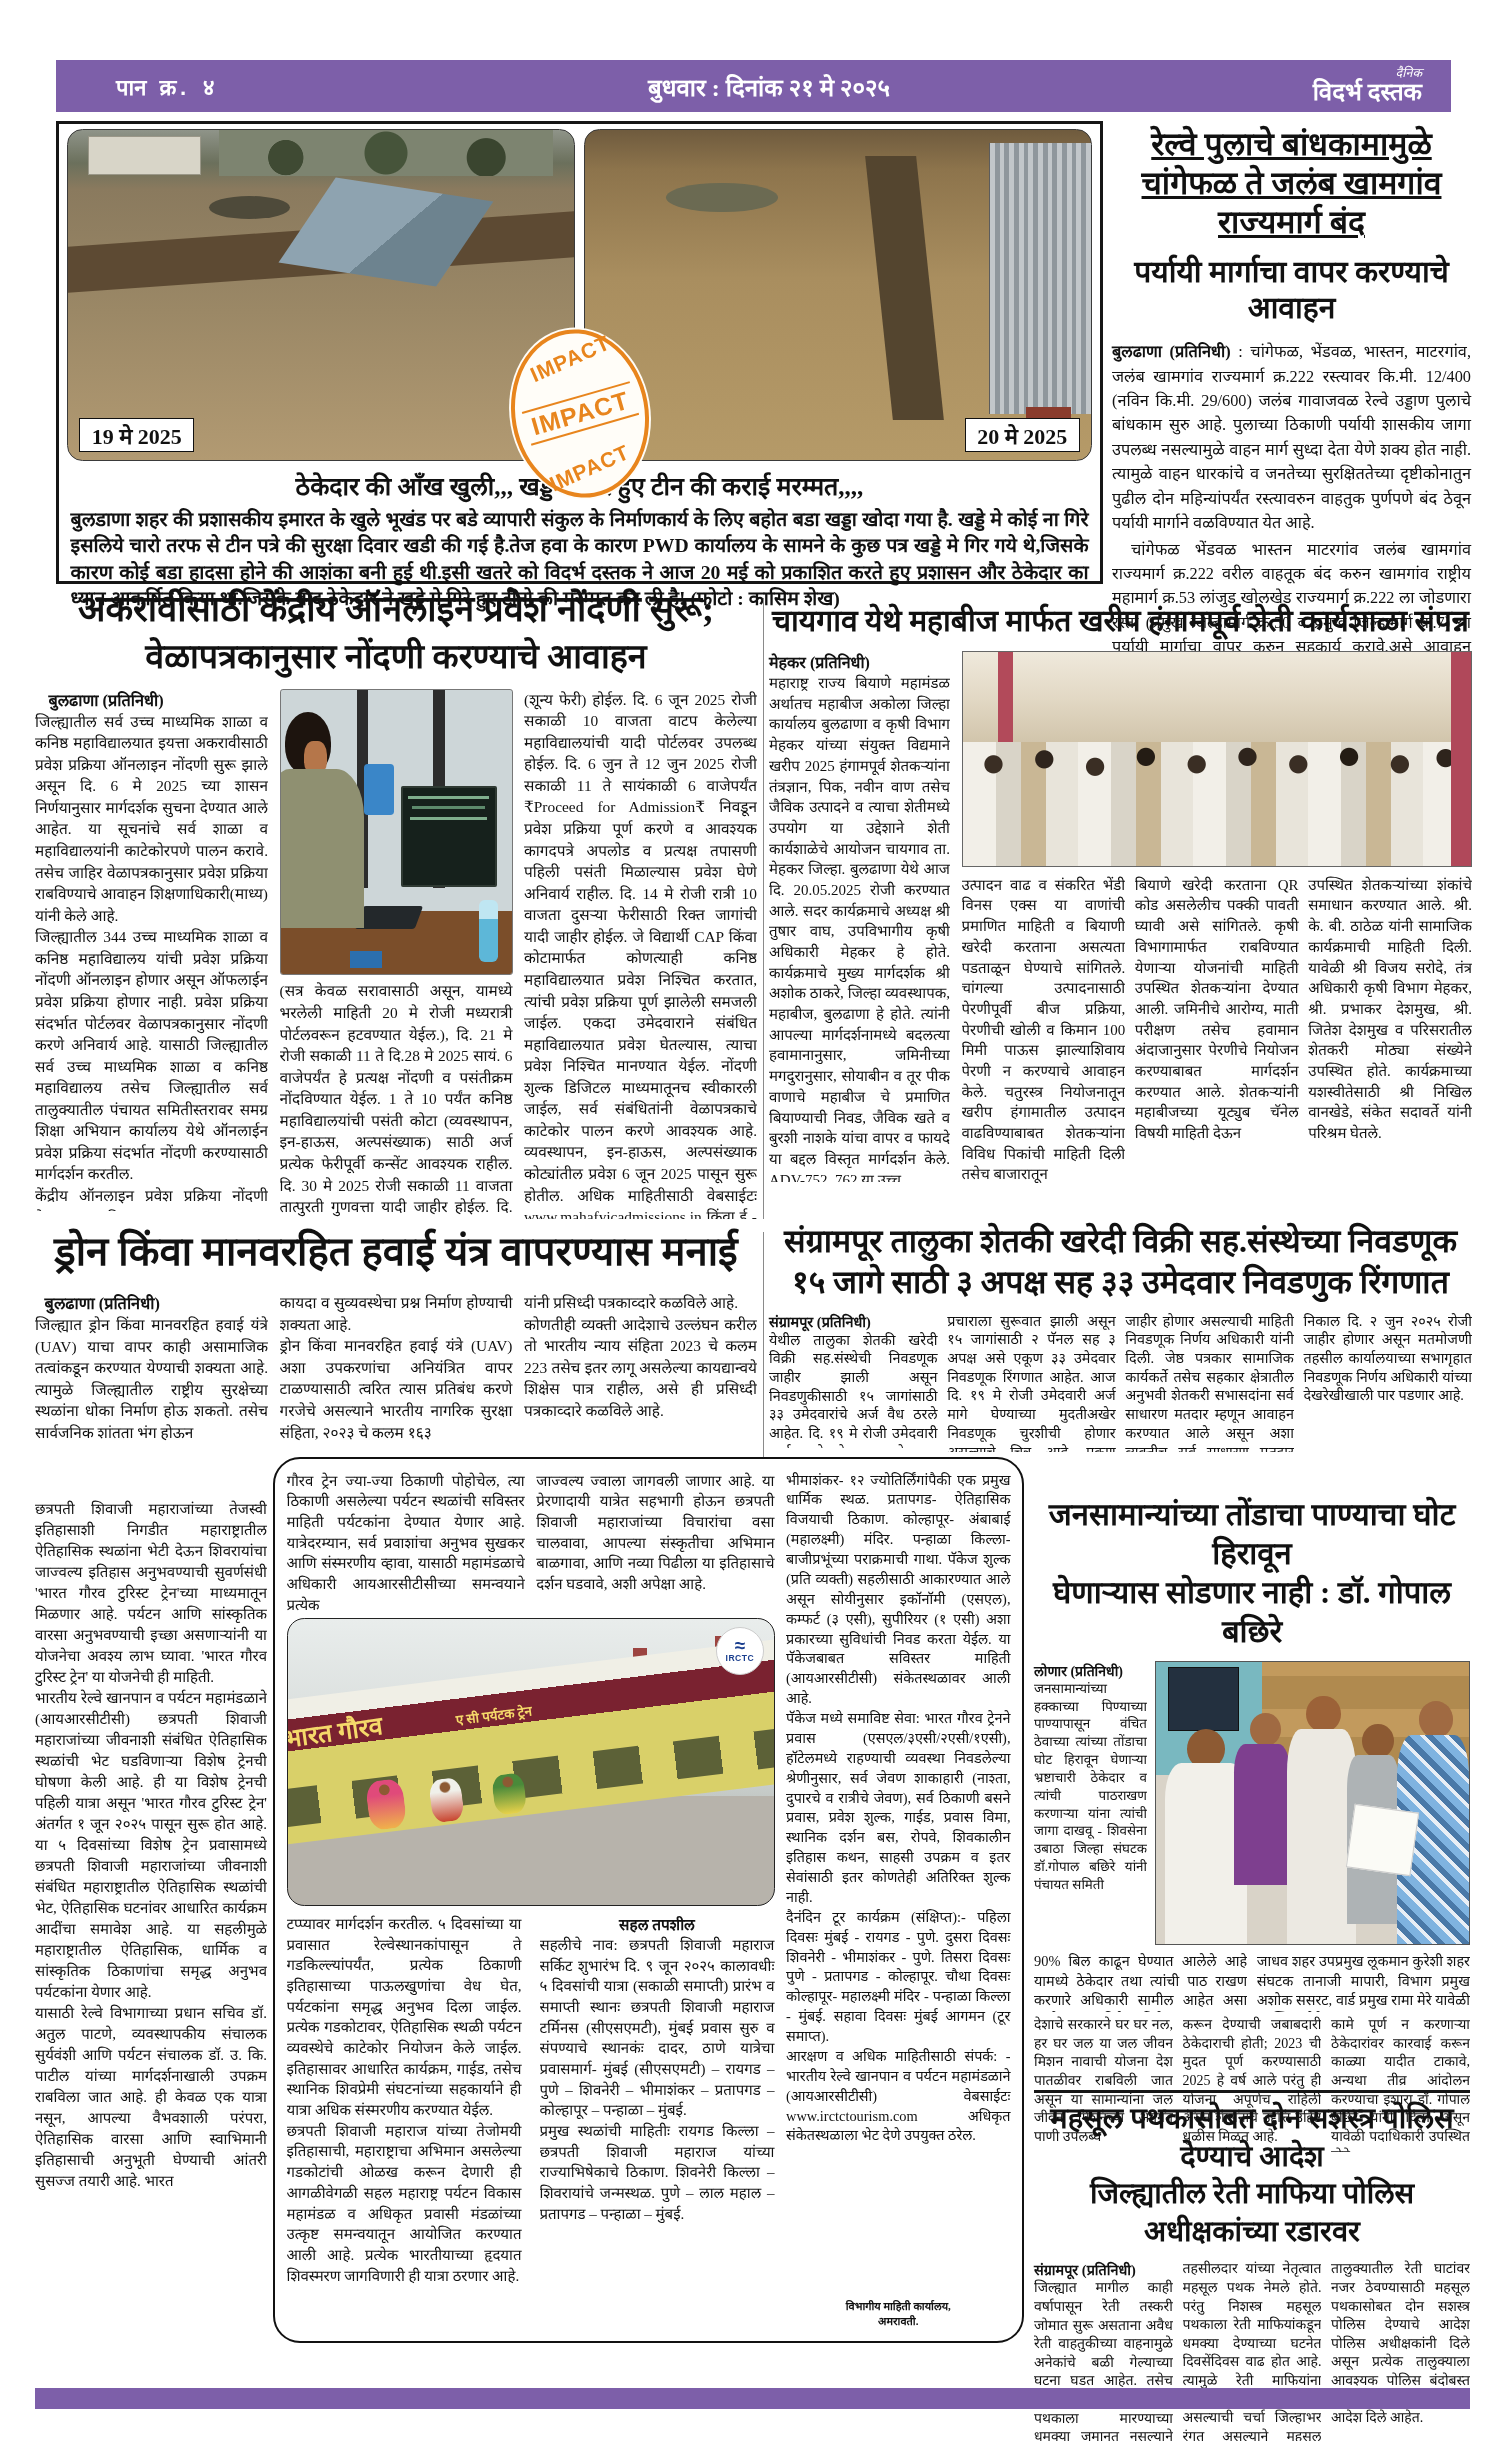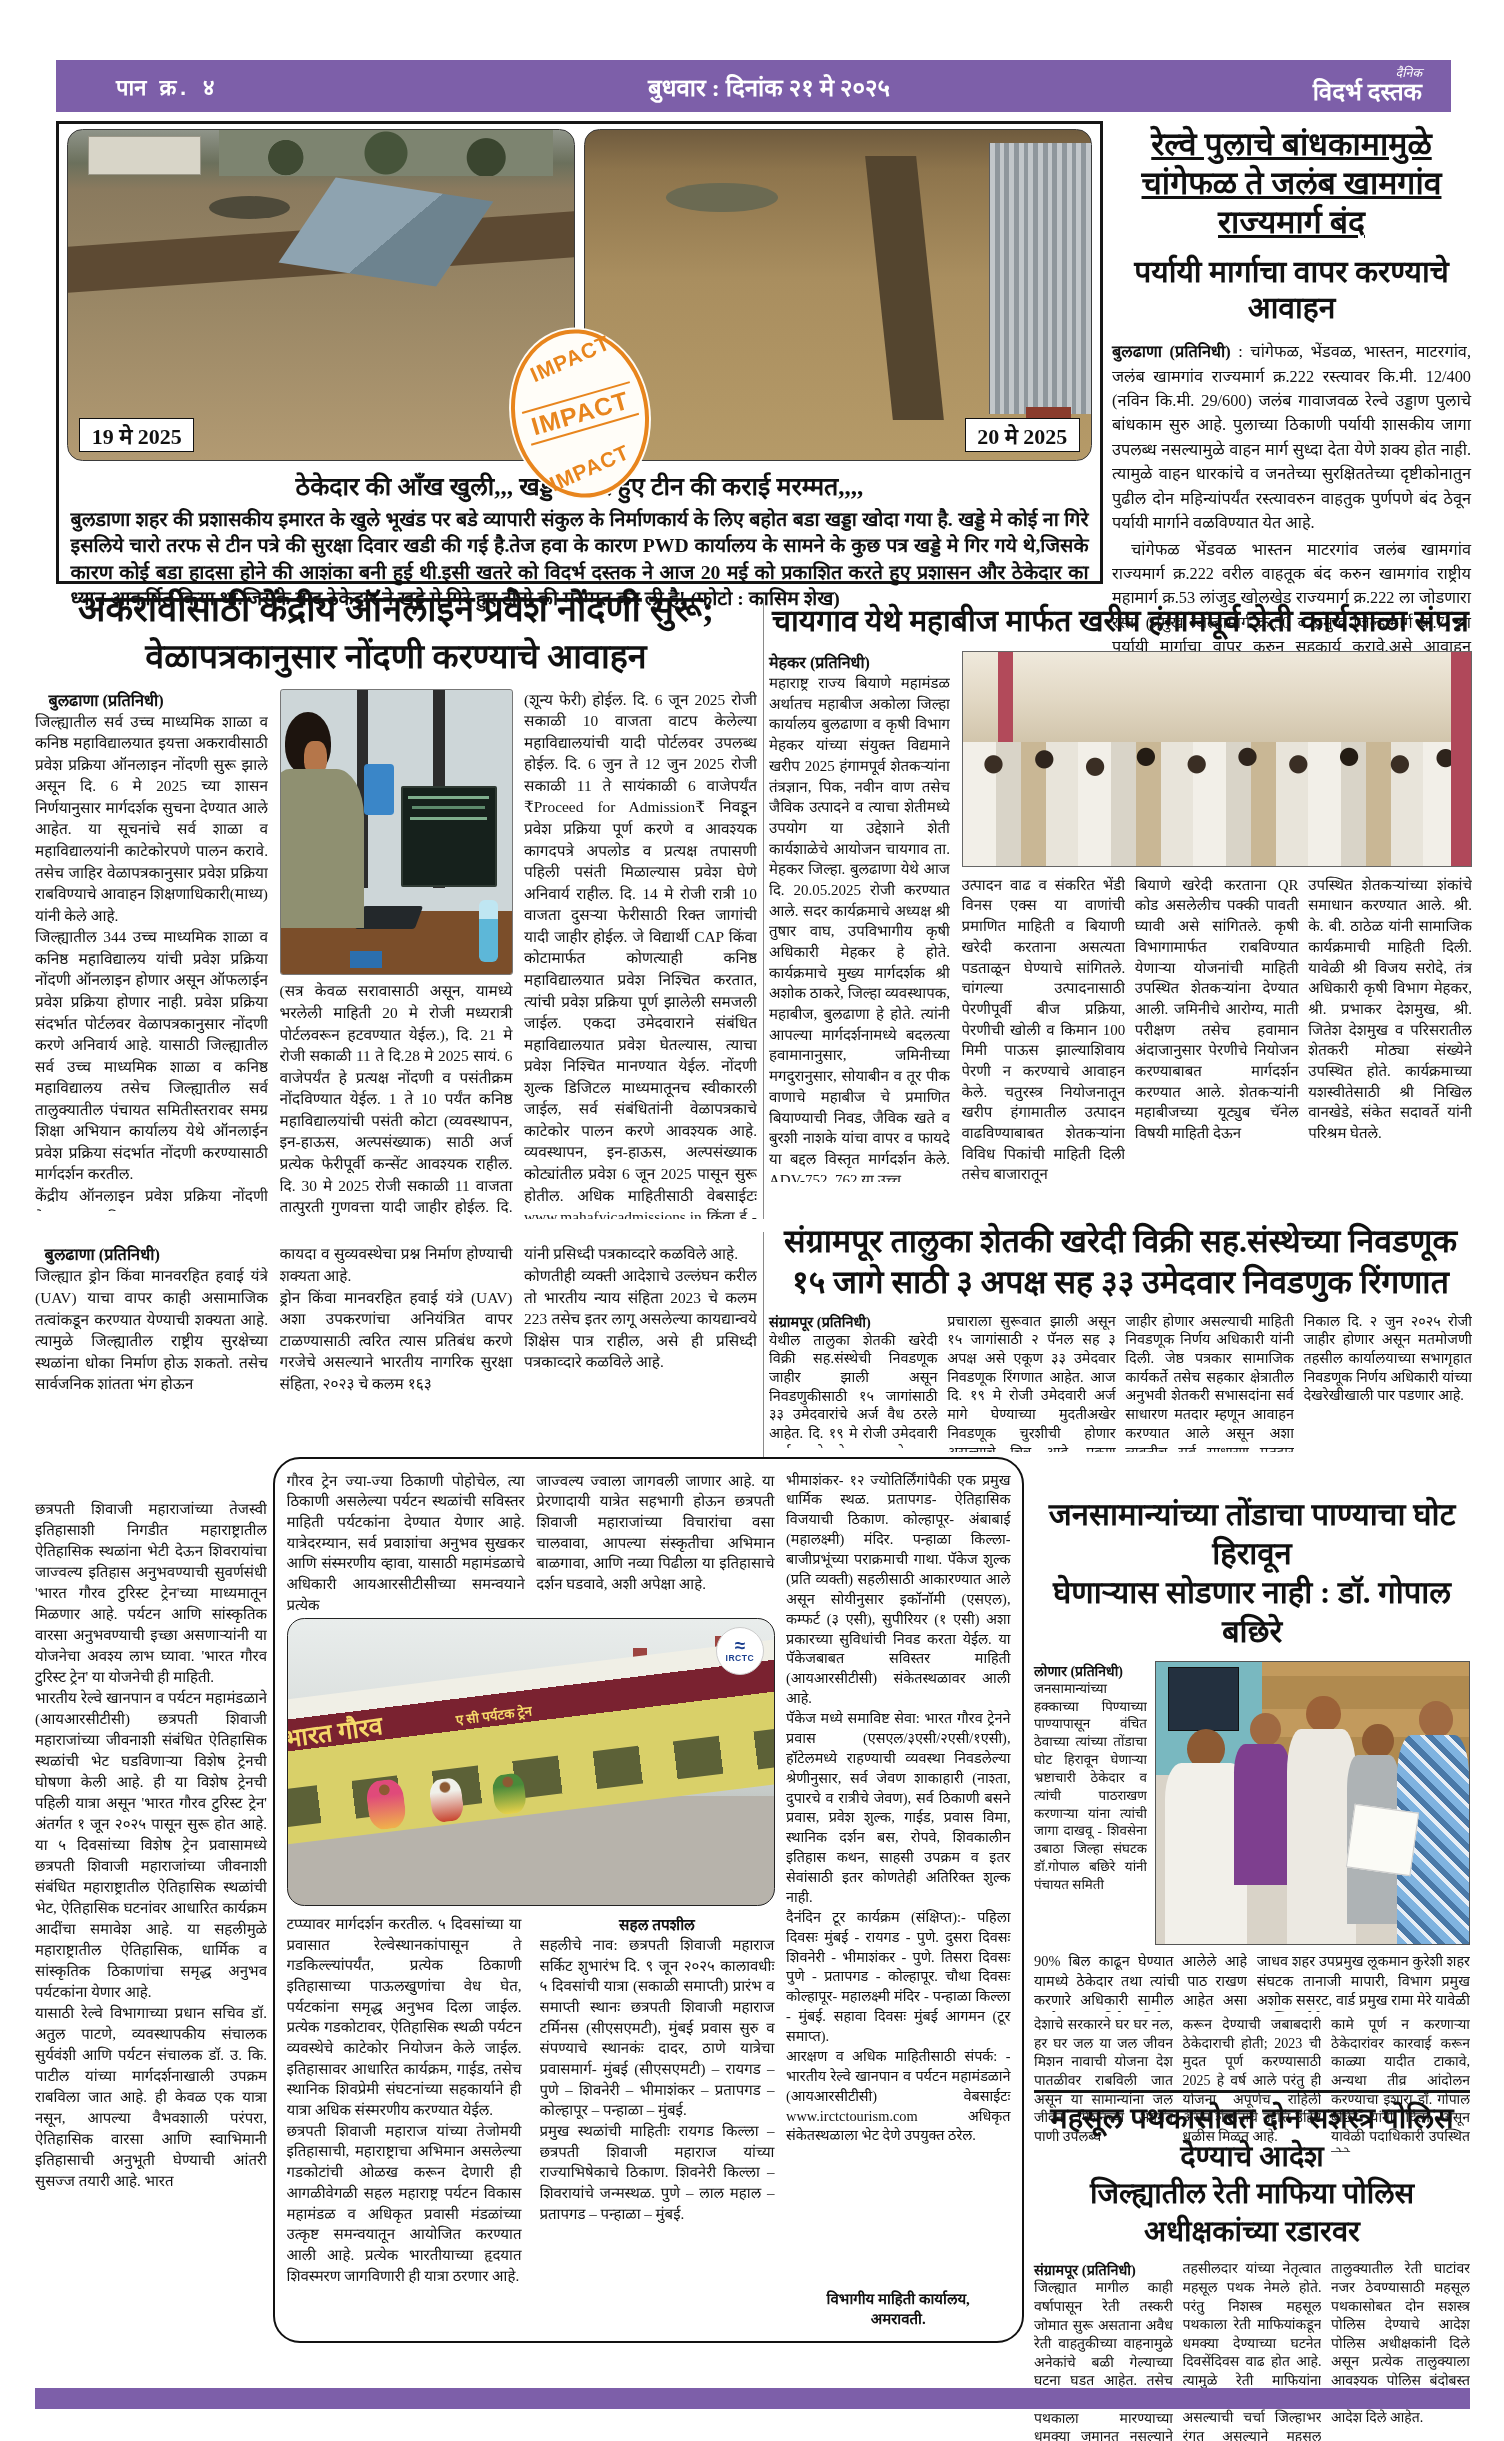--- a/index.html
+++ b/index.html
@@ -78,21 +78,21 @@
   #tbox .topcols>div{flex:1;}
   #tbox .bt{font-size:15px;line-height:1.38;}
   #trainphoto{height:286px;margin:7.7px 0;border-radius:17.3px;border:1.9px solid #222;position:relative;overflow:hidden;
               background:linear-gradient(180deg,#e9edec 0%,#d6dbd9 45%,#c4c9c6 62%,#b7b3ab 62%,#b7b3ab 100%);}
   #banner{height:58px;background:#0a0a0a;border-radius:35px;color:#fff;display:flex;align-items:center;justify-content:center;
           font-size:38px;font-weight:bold;margin-bottom:9.6px;}
   #tbox .botcols{flex:1;display:flex;gap:18px;}
   #tbox .botcols>div{flex:1;}
   #tbox .rightcol{flex:1;display:flex;flex-direction:column;}
   #tbox .rightcol .bt{font-size:14.4px;flex:1;}
-  #tbox .credit{font-weight:bold;text-align:center;font-size:15px;padding:5.8px 0 1.9px 0;}
+  #tbox .credit{font-weight:bold;text-align:center;font-size:11px;padding:5.8px 0 1.9px 0;}
   
   #lonar{left:1034px;top:1495px;width:436px;}
   #lonar .h1{font-size:31px;line-height:1.26;}
   #lonar .row{display:flex;gap:7.7px;margin-top:9.6px;height:284px;}
   #lonar .mini{width:113px;flex:none;}
   #lonar .bt{font-size:14px;line-height:1.33;}
   #lphoto{flex:1;border:1px solid #555;position:relative;overflow:hidden;background:#d9d3c8;}
   #lonar .caps{display:flex;gap:9.6px;margin-top:7.7px;height:60px;}
   #lonar .caps>div{flex:1;}
   #lonar .cols{display:flex;gap:9.6px;margin-top:3.8px;height:136px;}
@@ -237,20 +237,21 @@
         <div class="undercols">
           <div class="bt">उत्पादन वाढ व संकरित भेंडी विनस एक्स या वाणांची प्रमाणित माहिती व बियाणी खरेदी करताना असत्यता पडताळून घेण्याचे सांगितले. चांगल्या उत्पादनासाठी पेरणीपूर्वी बीज प्रक्रिया, पेरणीची खोली व किमान 100 मिमी पाऊस झाल्याशिवाय पेरणी न करण्याचे आवाहन केले. चतुरस्त्र नियोजनातून खरीप हंगामातील उत्पादन वाढविण्याबाबत शेतकऱ्यांना विविध पिकांची माहिती दिली तसेच बाजारातून</div>
           <div class="bt">बियाणे खरेदी करताना QR कोड असलेलीच पक्की पावती घ्यावी असे सांगितले. कृषी विभागामार्फत राबविण्यात येणाऱ्या योजनांची माहिती उपस्थित शेतकऱ्यांना देण्यात आली. जमिनीचे आरोग्य, माती परीक्षण तसेच हवामान अंदाजानुसार पेरणीचे नियोजन करण्याबाबत मार्गदर्शन करण्यात आले. शेतकऱ्यांनी महाबीजच्या यूट्युब चॅनेल विषयी माहिती देऊन</div>
           <div class="bt">उपस्थित शेतकऱ्यांच्या शंकांचे समाधान करण्यात आले. श्री. के. बी. ठाठेळ यांनी सामाजिक कार्यक्रमाची माहिती दिली. यावेळी श्री विजय सरोदे, तंत्र अधिकारी कृषी विभाग मेहकर, श्री. प्रभाकर देशमुख, श्री. जितेश देशमुख व परिसरातील शेतकरी मोठ्या संख्येने उपस्थित होते. कार्यक्रमाच्या यशस्वीतेसाठी श्री निखिल वानखेडे, संकेत सदावर्ते यांनी परिश्रम घेतले.</div>
         </div>
       </div>
     </div>
   </div>
 
   <div id="drone" class="abs">
+    <div class="headline h1">ड्रोन किंवा मानवरहित हवाई यंत्र वापरण्यास मनाई</div>
     <div class="cols">
       <div>
         <div class="dl" style="font-size:16.3px;padding-left:9.6px;">बुलढाणा (प्रतिनिधी)</div>
         <div class="bt" style="height:165px;">जिल्ह्यात ड्रोन किंवा मानवरहित हवाई यंत्रे (UAV) याचा वापर काही असामाजिक तत्वांकडून करण्यात येण्याची शक्यता आहे. त्यामुळे जिल्ह्यातील राष्ट्रीय सुरक्षेच्या स्थळांना धोका निर्माण होऊ शकतो. तसेच सार्वजनिक शांतता भंग होऊन</div>
       </div>
       <div class="bt">कायदा व सुव्यवस्थेचा प्रश्न निर्माण होण्याची शक्यता आहे.
 ड्रोन किंवा मानवरहित हवाई यंत्रे (UAV) अशा उपकरणांचा अनियंत्रित वापर टाळण्यासाठी त्वरित त्यास प्रतिबंध करणे गरजेचे असल्याने भारतीय नागरिक सुरक्षा संहिता, २०२३ चे कलम १६३</div>
       <div class="bt">यांनी प्रसिध्दी पत्रकाव्दारे कळविले आहे.
 कोणतीही व्यक्ती आदेशाचे उल्लंघन करील तो भारतीय न्याय संहिता 2023 चे कलम 223 तसेच इतर लागू असलेल्या कायद्यान्वये शिक्षेस पात्र राहील, असे ही प्रसिध्दी पत्रकाव्दारे कळविले आहे.</div>
     </div>

